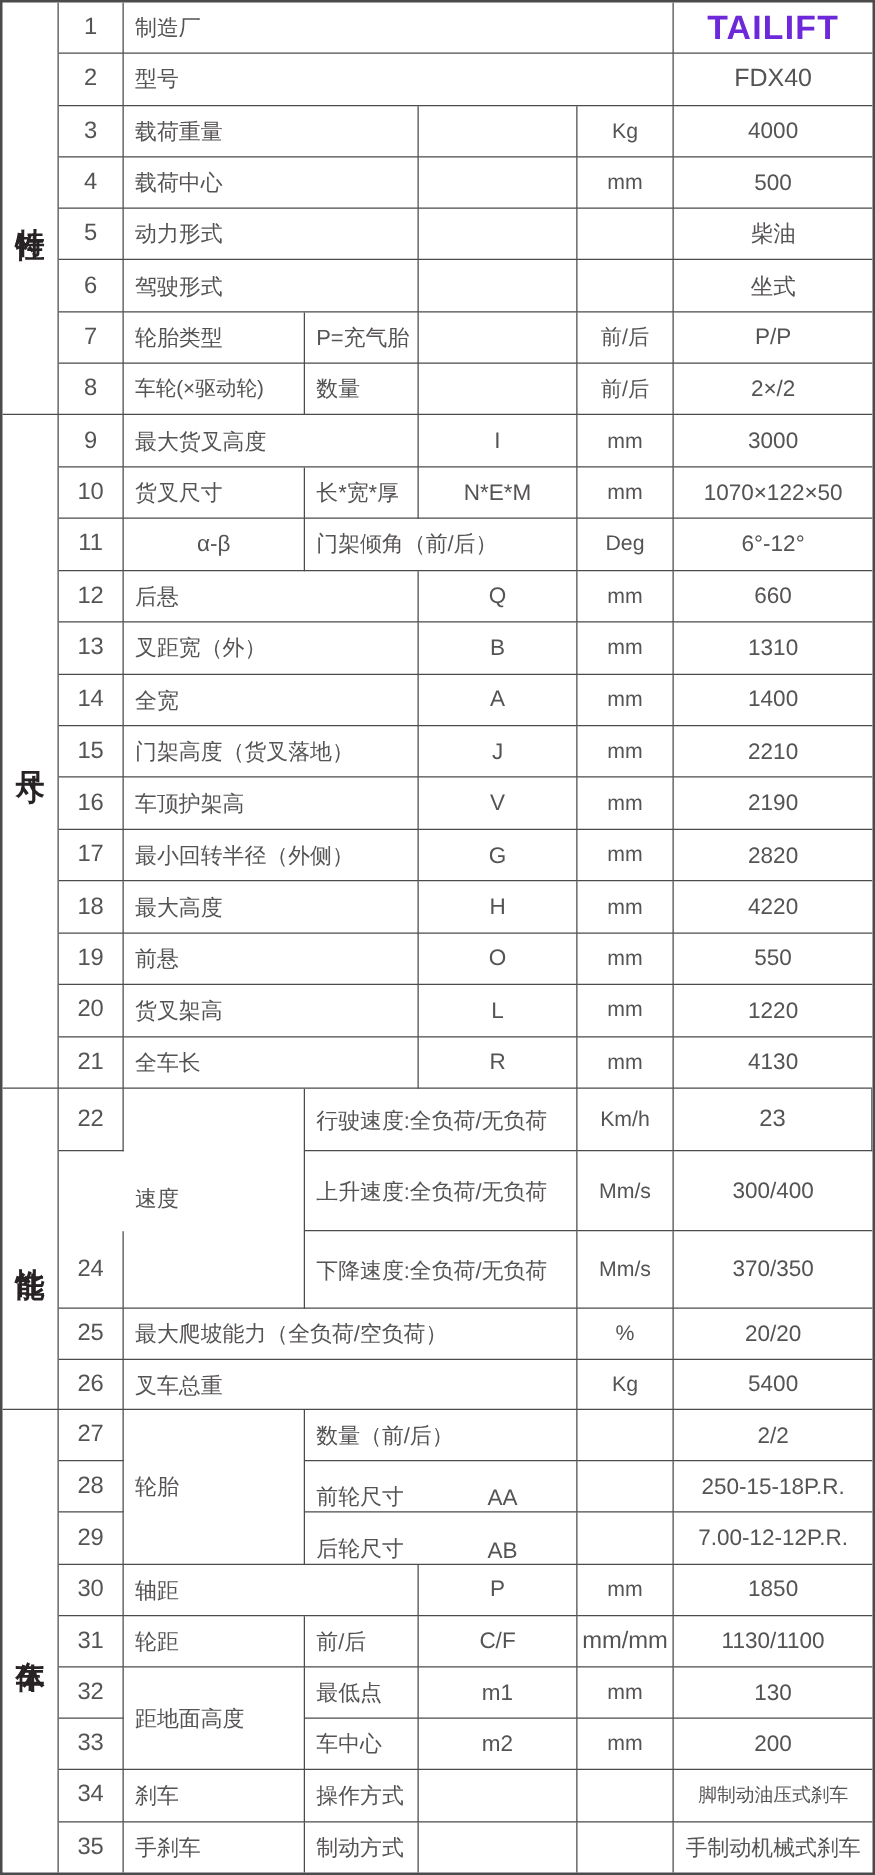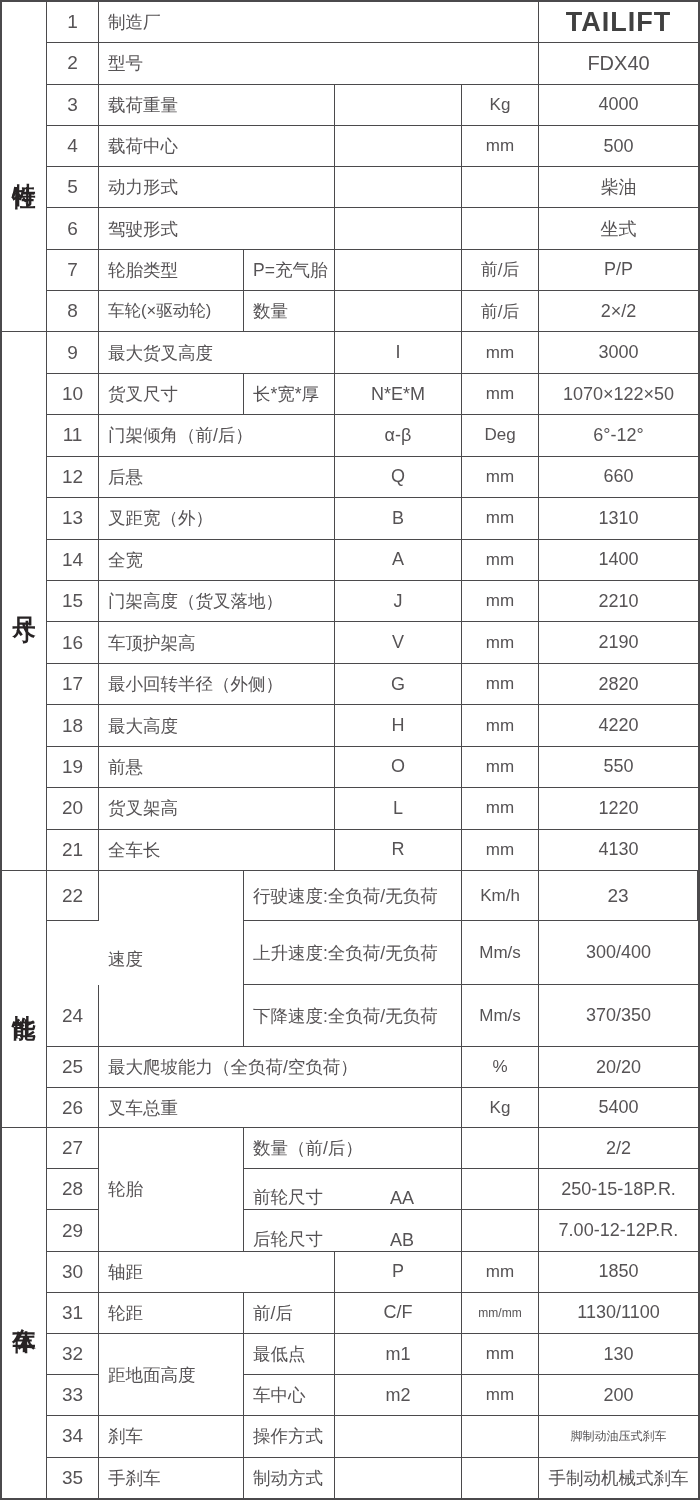--- a/index.html
+++ b/index.html
@@ -25,21 +25,21 @@
   .num{font-size:19px;color:#565355;}
   .sym{font-size:18px;}
   .unit{font-size:17px;}
   .val{font-size:18px;border-right:none;}
   .cat{
     font-weight:bold;color:#272324;font-size:23px;
     writing-mode:vertical-rl;text-orientation:upright;
     letter-spacing:3px;line-height:1;
   }
   .catcell{border-bottom:1.5px solid #4b4a4c;}
-  .brand{font-weight:bold;color:#404040;font-size:27px;letter-spacing:1px;}
+  .brand{font-weight:bold;color:#6d28d9;font-size:27px;letter-spacing:1px;}
   .model{font-size:20px;}
   .last-row{border-bottom:none;}
   .combo{display:flex;align-items:flex-end;justify-content:flex-start;padding-left:9px;}
   .combo .combo-sym{flex:0 0 118px;margin-left:auto;text-align:center;font-size:18px;}
 </style>
 </head>
 <body>
 
 <div class="page">
 <div class="spec-grid">
@@ -103,22 +103,22 @@
   <div class="cell val">3000</div>
 
   <div class="cell num">10</div>
   <div class="cell lft">货叉尺寸</div>
   <div class="cell lft">长*宽*厚</div>
   <div class="cell sym">N*E*M</div>
   <div class="cell unit">mm</div>
   <div class="cell val">1070×122×50</div>
 
   <div class="cell num">11</div>
+  <div class="cell sym">α-β</div>
   <div class="cell lft" style="grid-column:span 2">门架倾角（前/后）</div>
-  <div class="cell sym">α-β</div>
   <div class="cell unit">Deg</div>
   <div class="cell val">6°-12°</div>
 
   <div class="cell num">12</div>
   <div class="cell lft" style="grid-column:span 2">后悬</div>
   <div class="cell sym">Q</div>
   <div class="cell unit">mm</div>
   <div class="cell val">660</div>
 
   <div class="cell num">13</div>
@@ -231,42 +231,42 @@
   <div class="cell num">30</div>
   <div class="cell lft" style="grid-column:span 2">轴距</div>
   <div class="cell sym">P</div>
   <div class="cell unit">mm</div>
   <div class="cell val">1850</div>
 
   <div class="cell num">31</div>
   <div class="cell lft">轮距</div>
   <div class="cell lft">前/后</div>
   <div class="cell sym">C/F</div>
-  <div class="cell unit" style="font-size:12px">mm/mm</div>
+  <div class="cell unit" style="font-size:19px">mm/mm</div>
   <div class="cell val">1130/1100</div>
 
   <div class="cell num">32</div>
   <div class="cell lft" style="grid-row:span 2">距地面高度</div>
   <div class="cell lft">最低点</div>
   <div class="cell sym">m1</div>
   <div class="cell unit">mm</div>
   <div class="cell val">130</div>
 
   <div class="cell num">33</div>
   <div class="cell lft">车中心</div>
   <div class="cell sym">m2</div>
   <div class="cell unit">mm</div>
   <div class="cell val">200</div>
 
   <div class="cell num">34</div>
   <div class="cell lft">刹车</div>
   <div class="cell lft">操作方式</div>
   <div class="cell"></div>
   <div class="cell unit"></div>
-  <div class="cell val" style="font-size:12px">脚制动油压式刹车</div>
+  <div class="cell val" style="font-size:15px">脚制动油压式刹车</div>
 
   <div class="cell num last-row">35</div>
   <div class="cell lft last-row">手刹车</div>
   <div class="cell lft last-row">制动方式</div>
   <div class="cell last-row"></div>
   <div class="cell unit last-row"></div>
   <div class="cell val last-row" style="font-size:17.5px">手制动机械式刹车</div>
 
 </div>
 </div>

